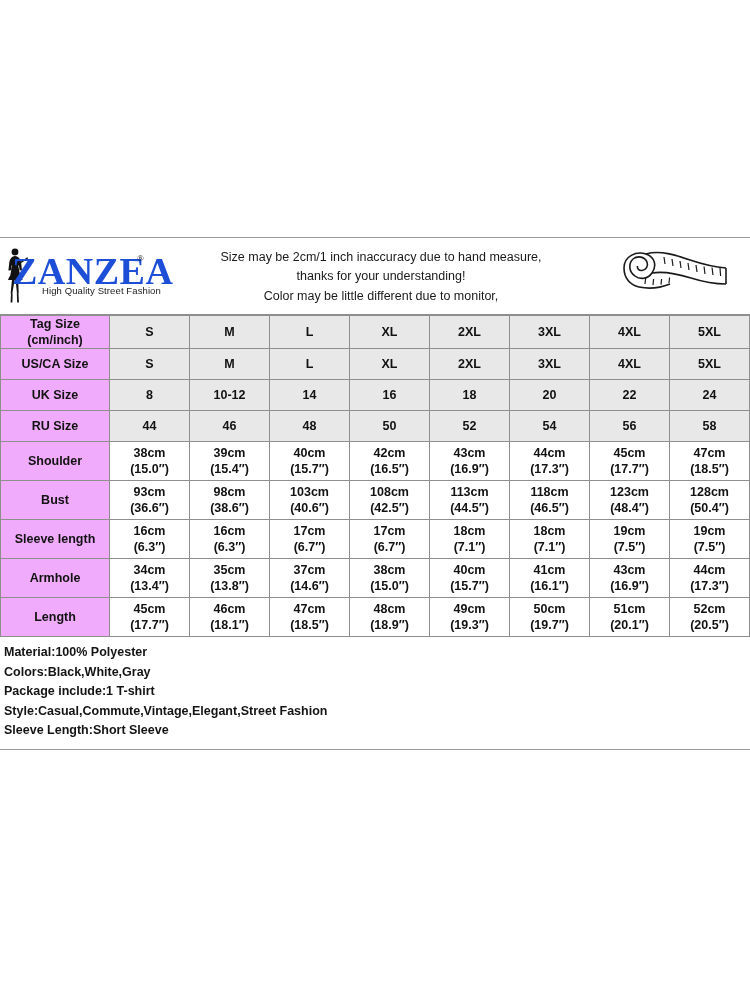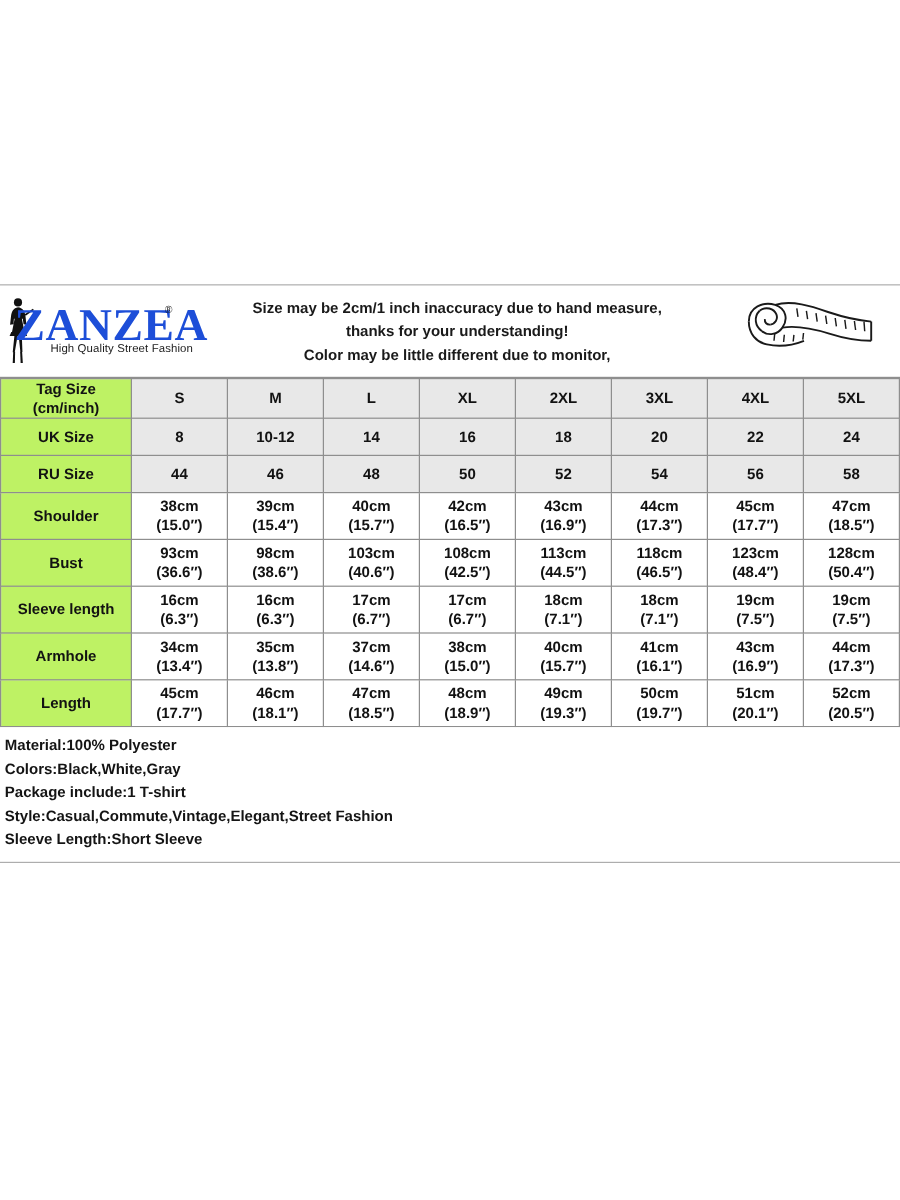--- a/index.html
+++ b/index.html
@@ -79,21 +79,21 @@
     letter-spacing: 0.1px;
   }
 
   .notice {
     position: absolute;
     left: 186px;
     top: 10px;
     width: 390px;
     text-align: center;
     font-size: 12.5px;
-    font-weight: 700;
+    font-weight: 400;
     color: #1a1a1a;
     line-height: 1.55;
   }
   .notice div { white-space: nowrap; }
 
   .tape {
     position: absolute;
     right: 18px;
     top: 8px;
     width: 120px;
@@ -110,21 +110,21 @@
     border: 1px solid #8e8e8e;
     text-align: center;
     vertical-align: middle;
     font-size: 12.5px;
     font-weight: 700;
     color: #121212;
     padding: 0;
     line-height: 1.28;
   }
   td.rowlabel {
-    background: #bef264;
+    background: #f0abfc;
     width: 108px;
   }
   td.sizecell {
     background: #e8e8e8;
   }
   td.measurecell {
     background: #ffffff;
     font-weight: 600;
   }
   tr.sizerow td { height: 30px; }
@@ -212,20 +212,31 @@
         <td class="sizecell">S</td>
         <td class="sizecell">M</td>
         <td class="sizecell">L</td>
         <td class="sizecell">XL</td>
         <td class="sizecell">2XL</td>
         <td class="sizecell">3XL</td>
         <td class="sizecell">4XL</td>
         <td class="sizecell">5XL</td>
       </tr>
 
+      <tr class="sizerow">
+        <td class="rowlabel">US/CA Size</td>
+        <td class="sizecell">S</td>
+        <td class="sizecell">M</td>
+        <td class="sizecell">L</td>
+        <td class="sizecell">XL</td>
+        <td class="sizecell">2XL</td>
+        <td class="sizecell">3XL</td>
+        <td class="sizecell">4XL</td>
+        <td class="sizecell">5XL</td>
+      </tr>
 
       <tr class="sizerow">
         <td class="rowlabel">UK Size</td>
         <td class="sizecell">8</td>
         <td class="sizecell">10-12</td>
         <td class="sizecell">14</td>
         <td class="sizecell">16</td>
         <td class="sizecell">18</td>
         <td class="sizecell">20</td>
         <td class="sizecell">22</td>

